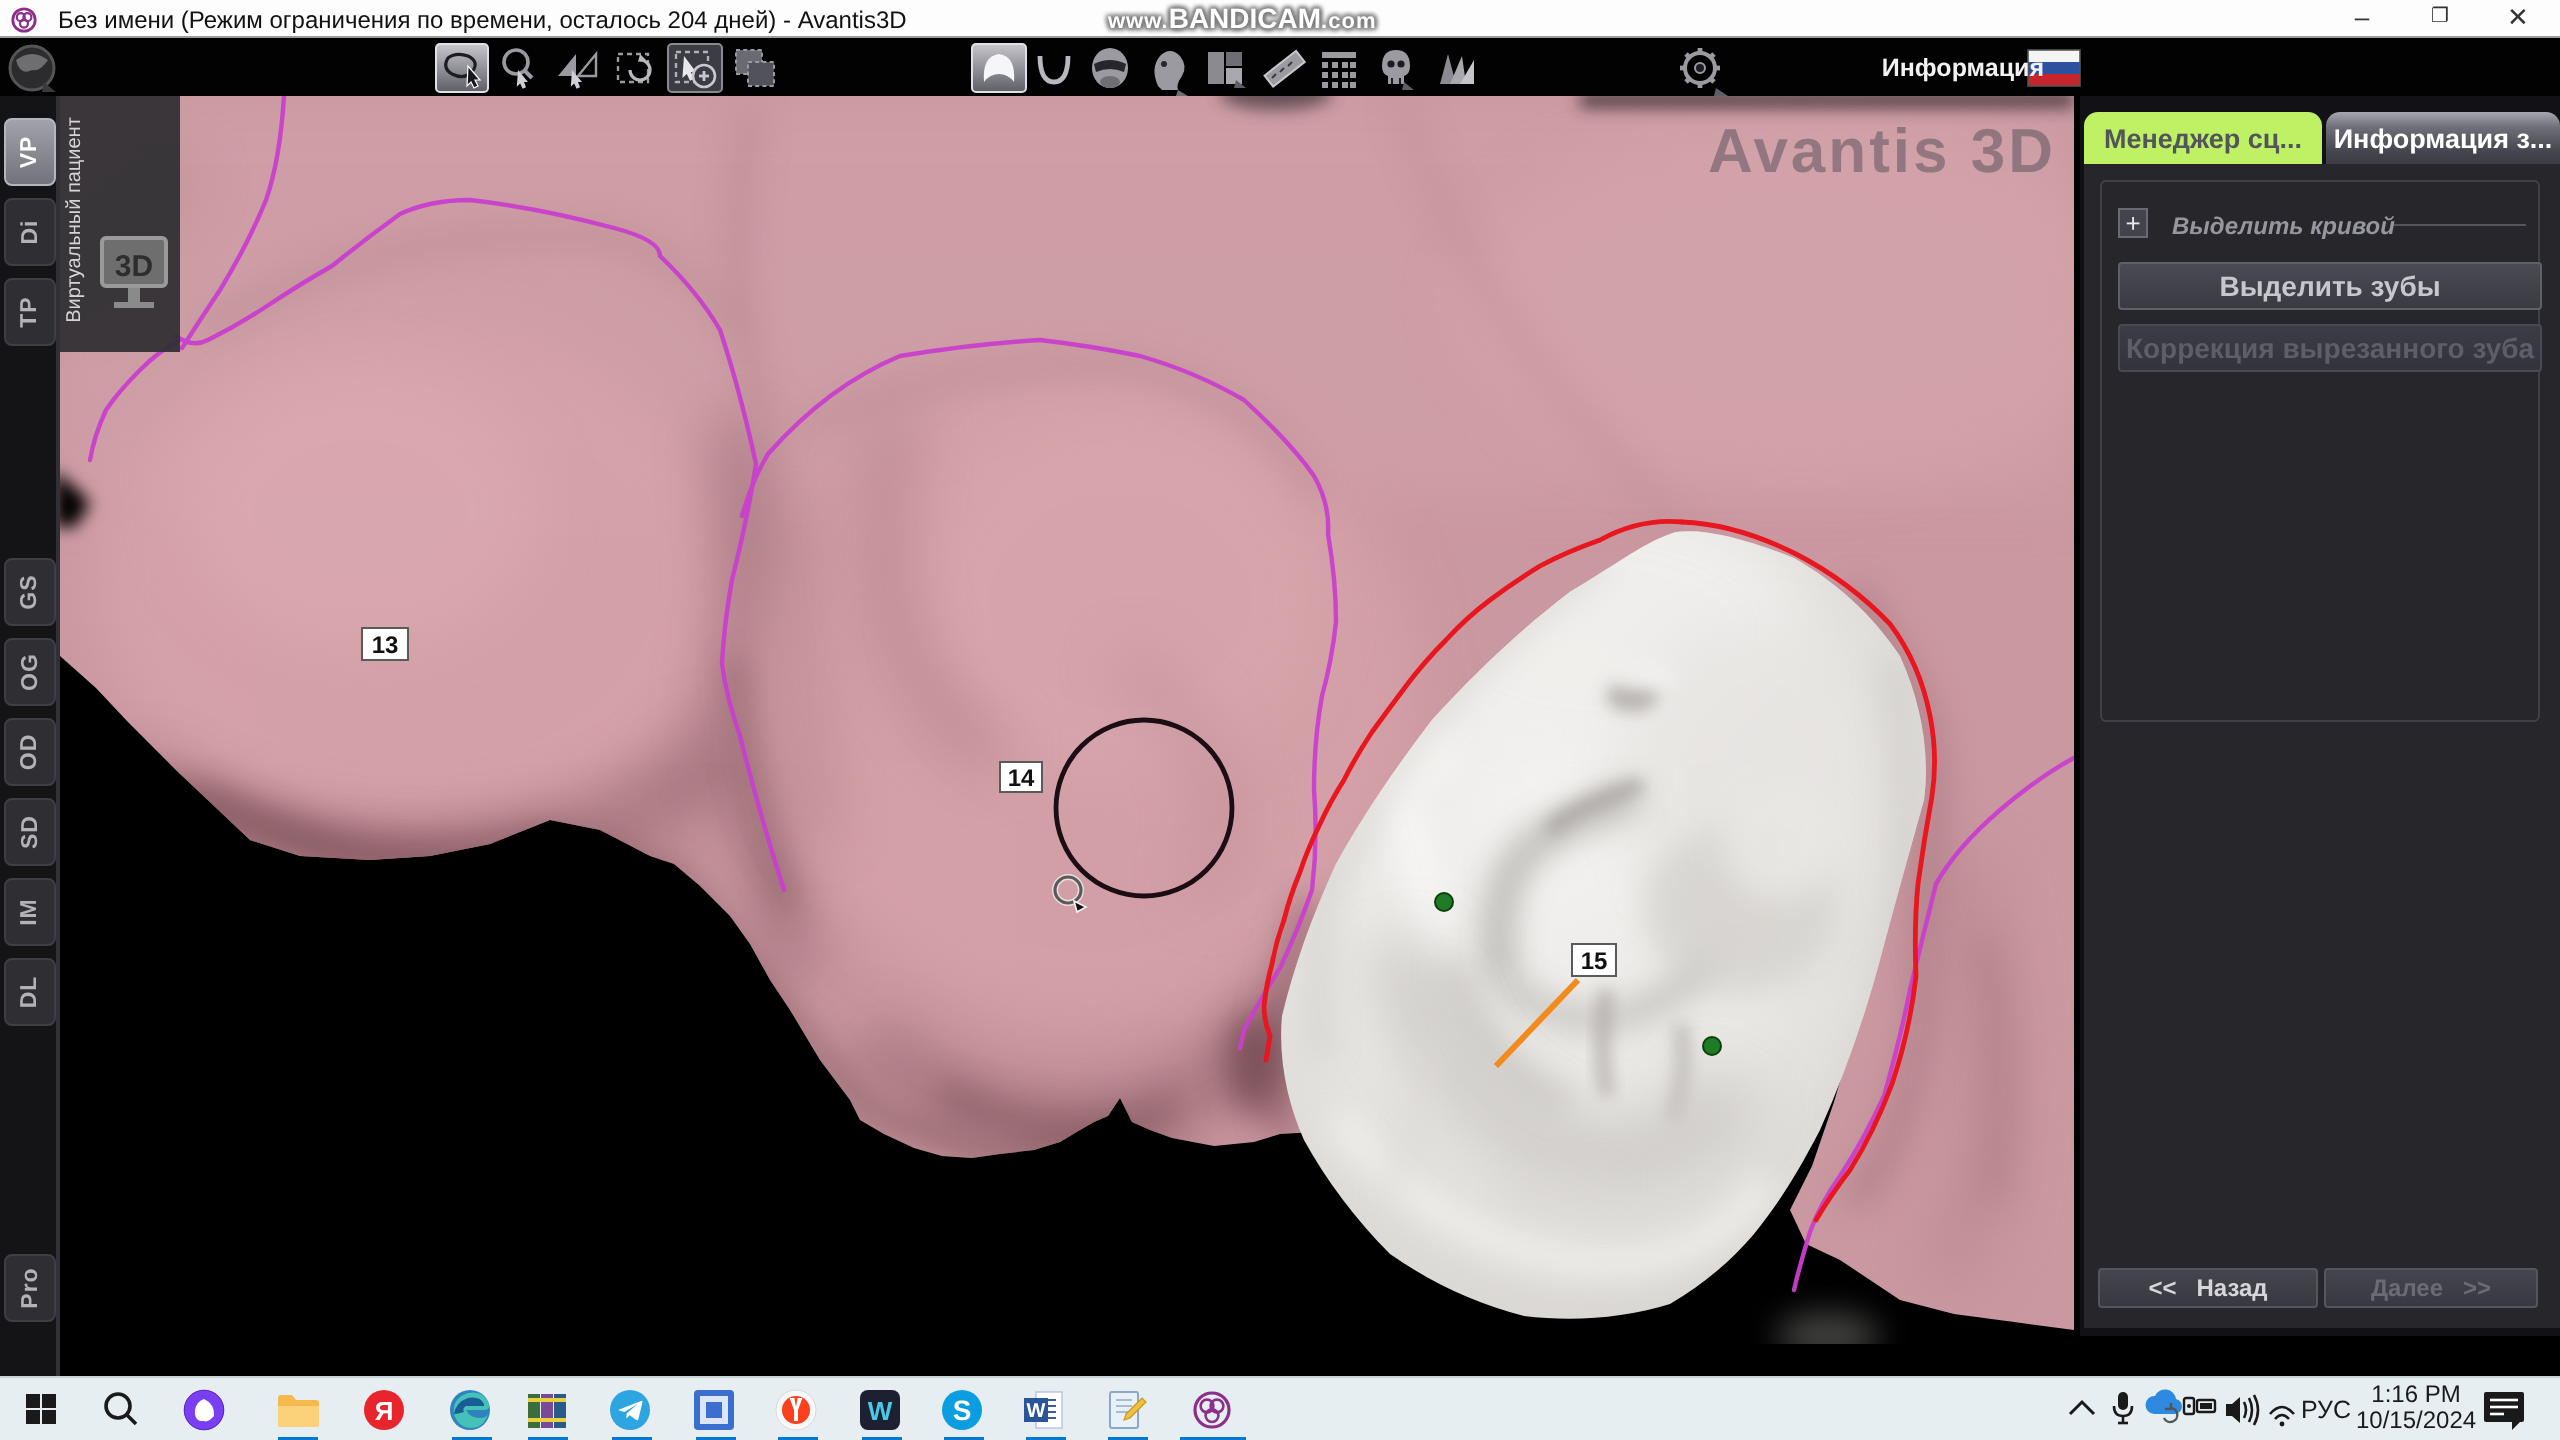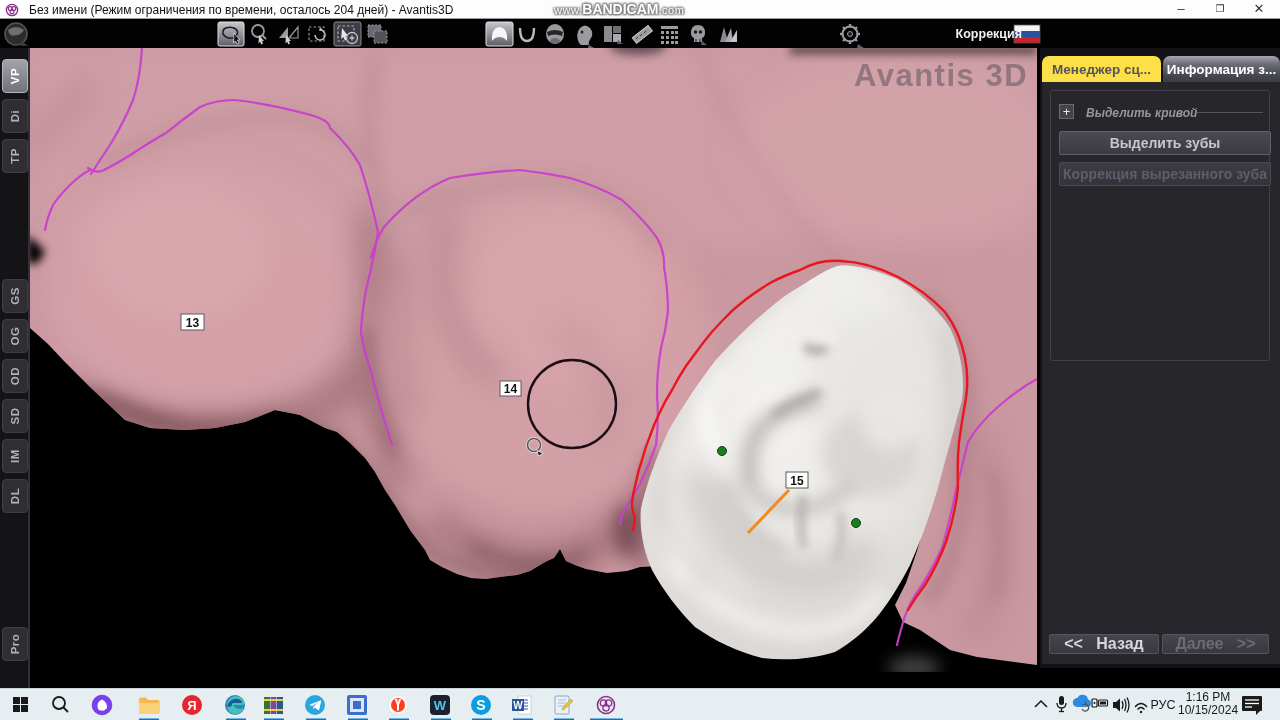--- a/index.html
+++ b/index.html
@@ -1,19 +1,19 @@
 <!DOCTYPE html>
 <html><head><meta charset="utf-8"><style>
 *{margin:0;padding:0;box-sizing:border-box}
 html,body{width:1280px;height:720px;overflow:hidden;background:#000;font-family:"Liberation Sans",sans-serif}
 #stage{position:relative;width:1031px;height:720px;background:#000}
 
 #titlebar{position:absolute;left:0;top:0;width:1280px;height:19px;background:#fdfdfd;border-bottom:1px solid #9a9a9a}
 #titlebar .ttext{position:absolute;left:29px;top:3px;font-size:12px;color:#111;white-space:nowrap}
-#bandicam{position:absolute;left:554px;top:1px;font-weight:normal;color:#fff;white-space:nowrap;
+#bandicam{position:absolute;left:554px;top:1px;font-weight:bold;color:#fff;white-space:nowrap;
  text-shadow:0 0 2px #777,0 0 3px #888,1px 1px 2px #777,-1px -1px 2px #999,1px -1px 2px #888,-1px 1px 2px #888;
  font-size:11px;letter-spacing:.5px}
 #bandicam b{font-size:14px;letter-spacing:0}
 .winbtn{position:absolute;top:0;width:14px;height:18px;color:#333;font-size:13px;text-align:center;line-height:18px}
 
 #toolbar{position:absolute;left:0;top:20px;width:1280px;height:28px;background:#020202}
 #infotext{position:absolute;right:9px;top:27px;color:#f2f2f2;font-size:12.5px;font-weight:bold}
 
 #sidebar{position:absolute;left:0;top:48px;width:30px;height:640px;background:#141417;border-right:2px solid #303036}
 .stab{position:absolute;left:2px;width:26px;height:34px;background:#2e2e33;border:1px solid #3e3e44;border-radius:4px;
@@ -22,34 +22,34 @@
 .stab.sel{background:linear-gradient(180deg,#a2a2aa,#72727a);color:#fff;border-color:#b5b5bd}
 
 #vpanel{position:absolute;left:30px;top:48px;width:60px;height:128px;background:rgba(46,46,49,.93);z-index:5}
 #vpanel .vtext{position:absolute;left:2px;top:117px;width:110px;transform:rotate(-90deg);transform-origin:0 0;color:#d5d5d8;font-size:10px;text-align:center;white-space:nowrap}
 
 #viewport{position:absolute;left:30px;top:48px;width:1007px;height:624px;background:#000}
 
 #rpanel{position:absolute;left:1040px;top:48px;width:240px;height:620px;background:#121216}
 .rtab{position:absolute;top:8px;height:26px;border-radius:7px 7px 0 0;font-size:13.5px;font-weight:bold;
  display:flex;align-items:center;justify-content:center}
-#rtab1{left:2px;width:119px;background:#fde047;color:#54545c}
+#rtab1{left:2px;width:119px;background:#bef264;color:#54545c}
 #rtab2{left:123px;width:117px;background:linear-gradient(180deg,#a7a7b1 0%,#6e6e78 30%,#46464e 75%,#3c3c44 100%);color:#fff}
 #rbody{position:absolute;left:2px;top:34px;width:238px;height:582px;background:#26262b}
 #groupbox{position:absolute;left:8px;top:8px;width:220px;height:271px;border:1px solid #404048;border-radius:3px}
 #plusbtn{position:absolute;left:8px;top:13px;width:15px;height:15px;background:#43434b;border:1px solid #6a6a72;color:#e8e8ea;
  font-size:13px;line-height:13px;text-align:center}
 #grouplabel{position:absolute;left:35px;top:15px;font-size:12px;font-style:italic;font-weight:bold;color:#96969e;white-space:nowrap}
 #groupline{position:absolute;left:146px;top:21px;width:66px;height:1px;background:#55555d}
 .pbtn{position:absolute;left:8px;width:212px;height:24px;border-radius:2px;font-size:14px;font-weight:bold;
  display:flex;align-items:center;justify-content:center;white-space:nowrap}
 #btn1{top:40px;background:linear-gradient(180deg,#4a4a52,#3a3a42);border:1px solid #60606a;color:#c7c7ce}
 #btn2{top:71px;background:linear-gradient(180deg,#3c3c44,#33333b);border:1px solid #4a4a54;color:#5e5e68}
 .navbtn{position:absolute;top:552px;height:20px;background:linear-gradient(180deg,#45454d,#383840);border:1px solid #55555f;
- border-radius:2px;font-size:16px;font-weight:bold;display:flex;align-items:center;justify-content:center}
+ border-radius:2px;font-size:12px;font-weight:bold;display:flex;align-items:center;justify-content:center}
 #btnback{left:7px;width:110px;color:#d6d6da}
 #btnnext{left:120px;width:107px;color:#6b6b75}
 
 #taskbar{position:absolute;left:0;top:688px;width:1280px;height:32px;background:#e7eef1;border-top:1px solid #c9d4d8}
 #apphl{position:absolute;left:589px;top:688px;width:34px;height:31px;background:#fafcfd;border:1px solid #d0dade}
 #clock{position:absolute;left:1178px;top:691px;width:60px;text-align:center;color:#1a1a1a;font-size:12px;line-height:13px}
 </style></head>
 <body>
 <div id="stage">
 
@@ -187,21 +187,21 @@
       <path d="M20,22 l6,4 l-7,0 Z" fill="#5e5e64"></path>
     </g>
 
     <g transform="translate(1014,5)">
       <rect x="0" y="0" width="26" height="6" fill="#f4f4f4"></rect>
       <rect x="0" y="6" width="26" height="6" fill="#2c50a0"></rect>
       <rect x="0" y="12" width="26" height="6" fill="#c8242c"></rect>
       <rect x="0" y="0" width="26" height="18" fill="none" stroke="#555" stroke-width=".8"></rect>
     </g>
   </svg></div>
-  <div id="infotext">Коррекция</div>
+  <div id="infotext">Информация</div>
 
   <div id="sidebar">
     <div class="stab sel" style="top:11px">
         <span>VP</span>
       </div>
     <div class="stab" style="top:51px">
         <span>Di</span>
       </div>
     <div class="stab" style="top:91px">
         <span>TP</span>
@@ -362,20 +362,29 @@
   <text x="192.5" y="326.5" text-anchor="middle">13</text>
   <rect x="500" y="381" width="21" height="15" fill="#fff" stroke="#5a5a5a" stroke-width="1"></rect>
   <text x="510.5" y="393" text-anchor="middle">14</text>
   <rect x="786" y="472" width="22" height="16" fill="#fff" stroke="#5a5a5a" stroke-width="1"></rect>
   <text x="797" y="484.5" text-anchor="middle">15</text>
 </g>
 
 <text x="941" y="86" text-anchor="middle" font-family="Liberation Sans" font-size="31" font-weight="bold" fill="#5e5560" opacity=".55" letter-spacing="1.5">Avantis 3D</text>
 </svg></div>
 
+  <div id="vpanel">
+    <div class="vtext">Виртуальный пациент</div>
+    <svg style="position:absolute;left:19px;top:69px" width="36" height="40" viewBox="0 0 36 40">
+      <rect x="2" y="2" width="32" height="24" rx="2" fill="#6e6e6e" stroke="#9a9a9a" stroke-width="2"></rect>
+      <text x="18" y="21" font-size="15" font-weight="bold" fill="#2e2e31" text-anchor="middle" font-family="Liberation Sans">3D</text>
+      <rect x="15" y="27" width="6" height="7" fill="#8a8a8a"></rect>
+      <rect x="8" y="34" width="20" height="3" fill="#8a8a8a"></rect>
+    </svg>
+  </div>
 
   <div id="rpanel">
     <div class="rtab" id="rtab1">Менеджер сц...</div>
     <div class="rtab" id="rtab2">Информация з...</div>
     <div id="rbody">
       <div id="groupbox">
         <div id="plusbtn">+</div>
         <div id="grouplabel">Выделить кривой</div>
         <div id="groupline"></div>
         <div class="pbtn" id="btn2">Коррекция вырезанного зуба</div>

